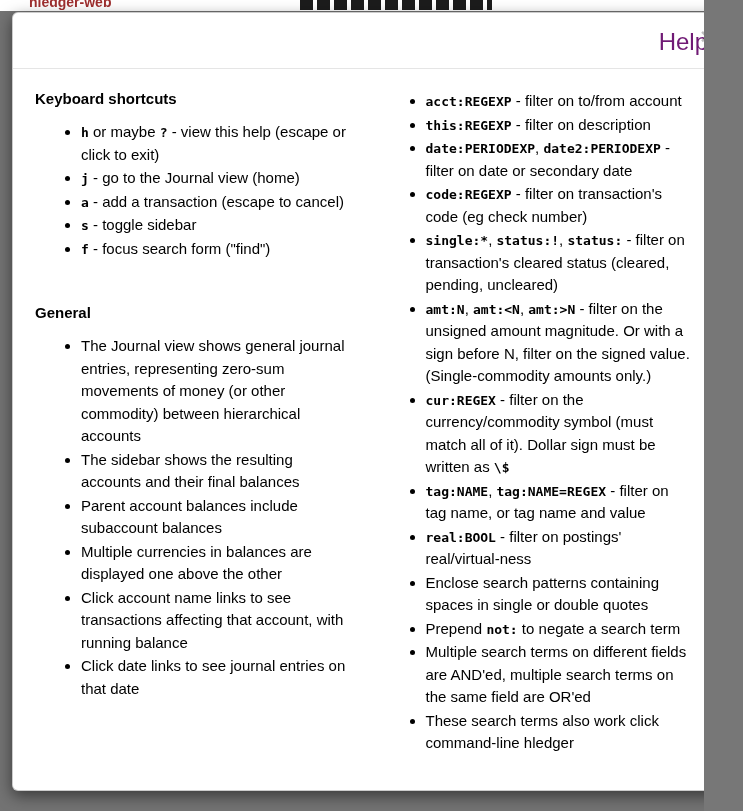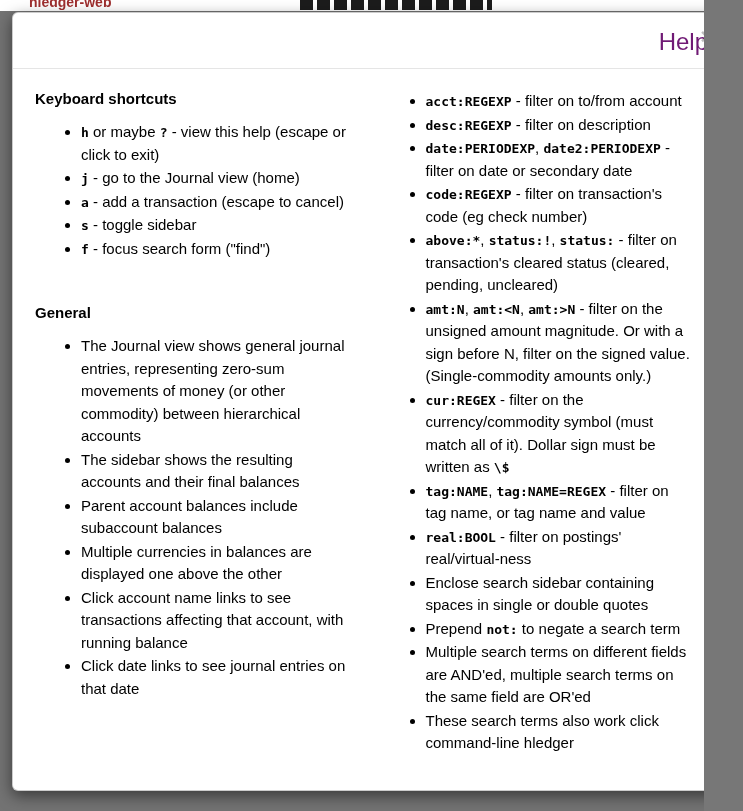--- a/index.html
+++ b/index.html
@@ -73,29 +73,29 @@
             <li>Parent account balances include subaccount balances</li>
             <li>Multiple currencies in balances are displayed one above the other</li>
             <li>Click account name links to see transactions affecting that account, with running balance</li>
             <li>Click date links to see journal entries on that date</li>
           </ul>
       </div>
 
       <div class="col">
         <ul class="bullets">
             <li><code>acct:REGEXP</code> - filter on to/from account</li>
-            <li><code>desc:REGEXP</code> - filter on description</li>
+            <li><code>this:REGEXP</code> - filter on description</li>
             <li><code>date:PERIODEXP</code>, <code>date2:PERIODEXP</code> - filter on date or secondary date</li>
             <li><code>code:REGEXP</code> - filter on transaction's code (eg check number)</li>
-            <li><code>above:*</code>, <code>status:!</code>, <code>status:</code> - filter on transaction's cleared status (cleared, pending, uncleared)</li>
+            <li><code>single:*</code>, <code>status:!</code>, <code>status:</code> - filter on transaction's cleared status (cleared, pending, uncleared)</li>
             <li><code>amt:N</code>, <code>amt:&lt;N</code>, <code>amt:&gt;N</code> - filter on the unsigned amount magnitude. Or with a sign before N, filter on the signed value. (Single-commodity amounts only.)</li>
             <li><code>cur:REGEX</code> - filter on the currency/commodity symbol (must match all of it). Dollar sign must be written as <code>\$</code></li>
             <li><code>tag:NAME</code>, <code>tag:NAME=REGEX</code> - filter on tag name, or tag name and value</li>
             <li><code>real:BOOL</code> - filter on postings' real/virtual-ness</li>
-            <li>Enclose search sidebar containing spaces in single or double quotes</li>
+            <li>Enclose search patterns containing spaces in single or double quotes</li>
             <li>Prepend <code>not:</code> to negate a search term</li>
             <li>Multiple search terms on different fields are AND'ed, multiple search terms on the same field are OR'ed</li>
             <li>These search terms also work click command-line hledger</li>
           </ul>
       </div>
 
     </div>
   </div>
 </div>
 

